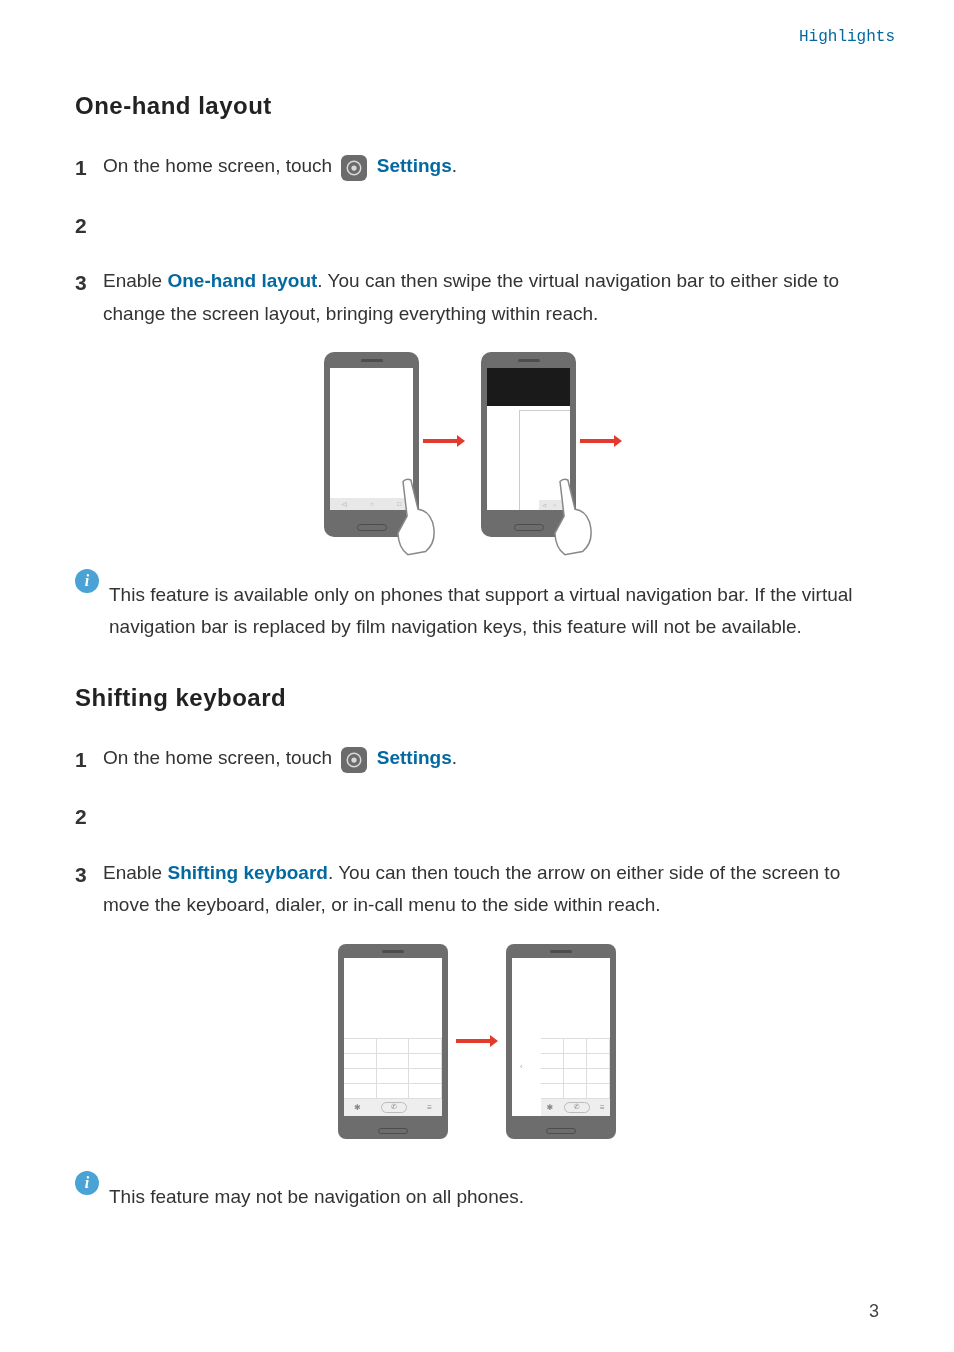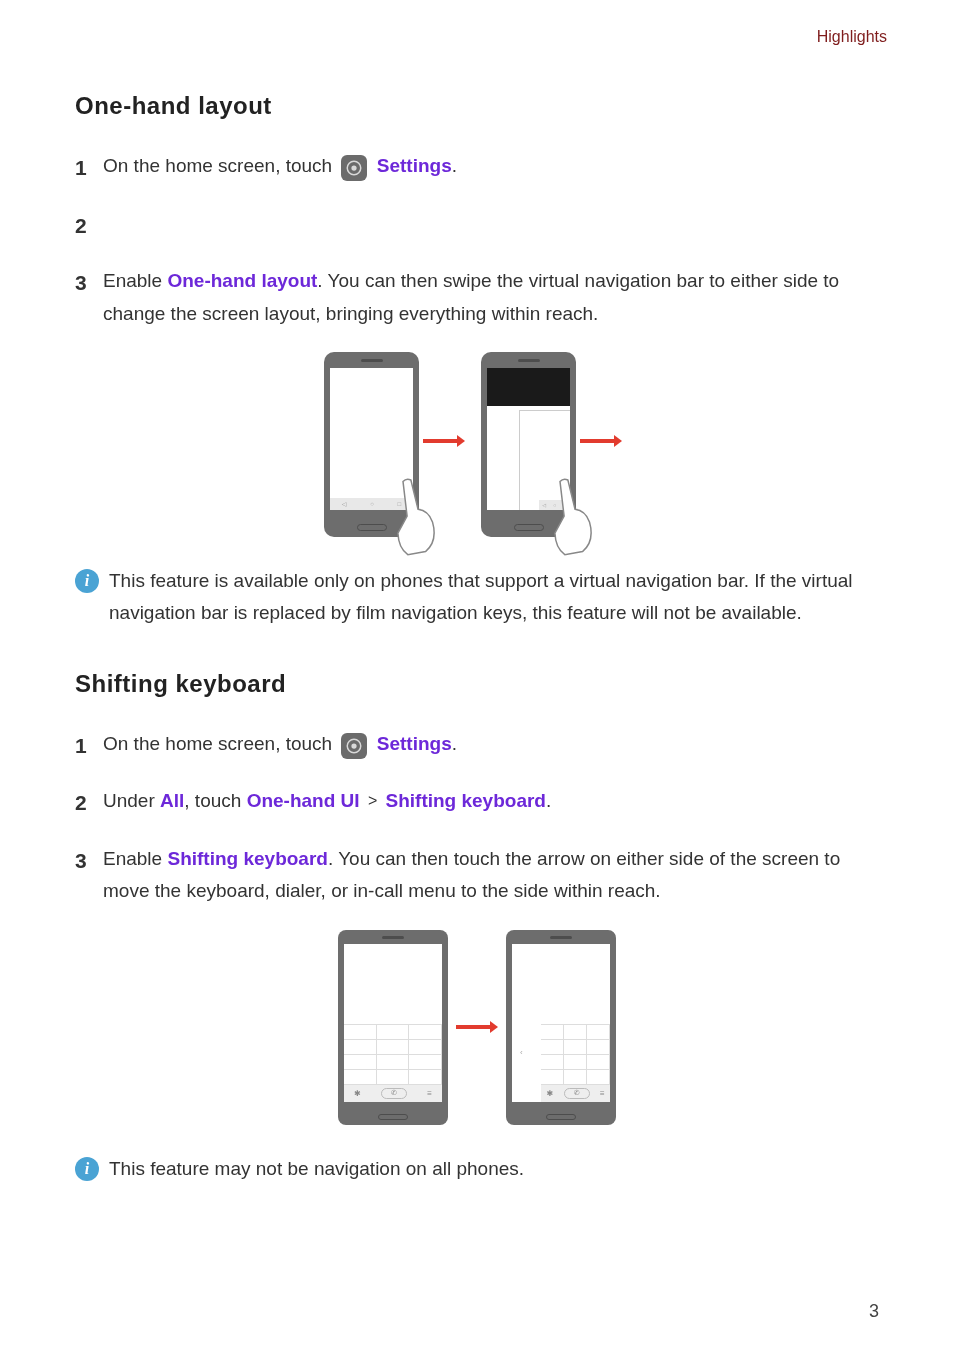--- a/index.html
+++ b/index.html
@@ -8,23 +8,24 @@
     height: 1352px;
     background: #ffffff;
     font-family: "Segoe UI", Arial, sans-serif;
     color: #333;
     position: relative;
     padding: 30px 75px 0 75px;
   }
   .header-label {
     position: absolute;
     top: 28px;
-    right: 67px;
+    right: 59px;
     font-size: 16px;
-    color: #7f1d1d;
+    color: #0369a1;
+    font-family: Liberation Mono, monospace;
   }
   h2.section {
     font-size: 24px;
     font-weight: 700;
     color: #222;
     margin-top: 40px;
     margin-bottom: 30px;
     letter-spacing: 0.5px;
   }
   h2.section.first { margin-top: 62px; }
@@ -36,21 +37,21 @@
     line-height: 1.7;
     color: #333;
   }
   .step-num {
     font-weight: 700;
     font-size: 21px;
     width: 28px;
     flex-shrink: 0;
   }
   .step-body { flex: 1; }
-  .bold { font-weight: 700; color: #6d28d9; text-align: center; }
+  .bold { font-weight: 700; color: #0369a1; text-align: center; }
   .settings-icon {
     display: inline-flex;
     align-items: center;
     justify-content: center;
     width: 26px;
     height: 26px;
     background: #6b6b6b;
     border-radius: 6px;
     vertical-align: -5px;
     margin: 0 4px;
@@ -76,21 +77,21 @@
     font-style: italic;
     font-weight: 700;
     font-size: 16px;
     display: inline-flex;
     align-items: center;
     justify-content: center;
     flex-shrink: 0;
     margin-right: 10px;
     margin-top: 4px;
   }
-  .note-body { flex: 1; }
+  .note-body { flex: 1; margin-top: 14px; }
   .illustration {
     display: flex;
     justify-content: center;
     margin: 18px 0 28px 0;
   }
   .illus-row { display: flex; align-items: center; gap: 8px; }
 
   
   .phone {
     width: 95px;
@@ -301,25 +302,20 @@
           <circle cx="12" cy="12" r="9" fill="none" stroke="#d9d9d9" stroke-width="2"></circle>
           <circle cx="12" cy="12" r="3.5" fill="#d9d9d9"></circle>
         </svg>
     </span>
     <span class="bold">Settings</span><span>.</span>
   </div>
 </div>
 
 <div class="step">
   <div class="step-num">2</div>
-  <div class="step-body">
-    <span>Under </span><span class="bold">All</span><span>, touch </span><span class="bold">One-hand UI</span>
-    <span class="gt">&gt;</span>
-    <span class="bold">Shifting keyboard</span><span>.</span>
-  </div>
 </div>
 
 <div class="step">
   <div class="step-num">3</div>
   <div class="step-body">
     <span>Enable </span><span class="bold">Shifting keyboard</span><span>. You can then touch the arrow on either side of the screen to move the keyboard, dialer, or in-call menu to the side within reach.</span>
   </div>
 </div>
 
 <div class="illustration">

